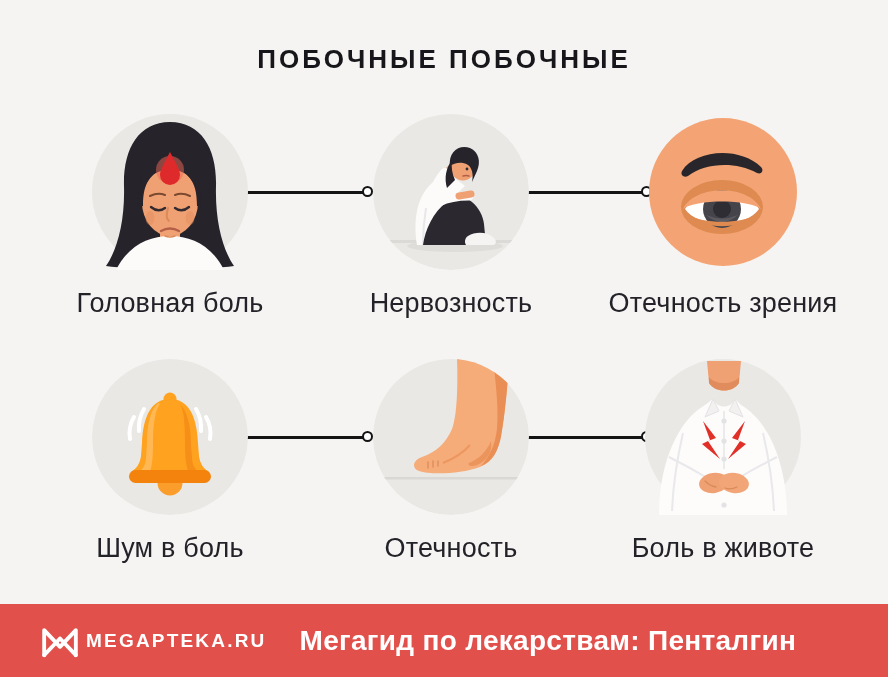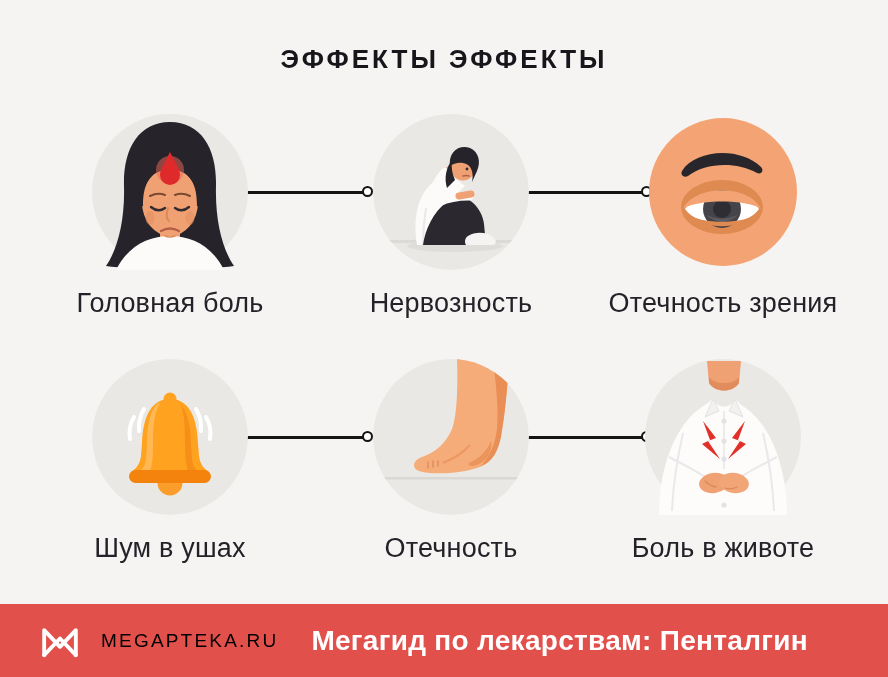--- a/index.html
+++ b/index.html
@@ -9,29 +9,29 @@
          font-size:26px;font-weight:800;letter-spacing:3px;color:#17161B;}
   .cell{position:absolute;width:156px;}
   .cell svg{display:block;}
   .cell-label{position:absolute;top:174px;left:50%;transform:translateX(-50%);
               white-space:nowrap;font-size:27px;color:#232228;letter-spacing:0.2px;}
   .conn-line{position:absolute;height:2.5px;background:#141414;}
   .conn-ring{position:absolute;width:11px;height:11px;border:2.5px solid #141414;
              background:#FFFFFF;border-radius:50%;box-sizing:border-box;}
   .footer{position:absolute;left:0;top:604px;width:100%;height:73px;background:#E2504C;
           display:flex;align-items:center;padding-left:38px;box-sizing:border-box;}
-  .brand{margin-left:19px;font-size:19px;font-weight:normal;letter-spacing:2.2px;color:#000000;}
+  .brand{margin-left:4px;font-size:19px;font-weight:bold;letter-spacing:2.2px;color:#ffffff;}
   .tagline{margin-left:33px;font-size:28px;font-weight:bold;color:#FFFFFF;letter-spacing:0.3px;}
 </style>
 </head>
 <body>
 
 <div class="canvas">
 
-  <div class="title">ЭФФЕКТЫ ЭФФЕКТЫ</div>
+  <div class="title">ПОБОЧНЫЕ ПОБОЧНЫЕ</div>
 
   <div class="conn-line" style="left:241px;top:191px;width:127px;"></div>
   <div class="conn-line" style="left:519px;top:191px;width:128px;"></div>
   <div class="conn-ring" style="left:235px;top:186px;"></div>
   <div class="conn-ring" style="left:362px;top:186px;"></div>
   <div class="conn-ring" style="left:513px;top:186px;"></div>
   <div class="conn-ring" style="left:641px;top:186px;"></div>
 
   <div class="conn-line" style="left:241px;top:436px;width:127px;"></div>
   <div class="conn-line" style="left:519px;top:436px;width:128px;"></div>
@@ -118,21 +118,21 @@
         <path d="M42 58 Q36 68 38 80 M52 50 Q46 60 47 72" stroke="#FFFFFF" stroke-width="4" fill="none" stroke-linecap="round"></path>
         <path d="M114 58 Q120 68 118 80 M104 50 Q110 60 109 72" stroke="#FFFFFF" stroke-width="4" fill="none" stroke-linecap="round"></path>
         <circle cx="78" cy="40" r="6.5" fill="#FFA21F"></circle>
         <path d="M78 40 C59 40 51 58 50 84 L49 97 C48 105 44 110 39 113 L117 113 C112 110 108 105 107 97 L106 84 C105 58 97 40 78 40 Z" fill="#FFA21F"></path>
         <path d="M66 44 C58 52 55 66 55 84 L54 98 C54 105 51 110 48 112 L58 112 C60 107 61 99 61 86 C61 64 63 52 68 45 Z" fill="#FFB853"></path>
         <path d="M88 45 C95 52 99 66 99 86 L100 98 C100 106 103 110 106 112 L96 112 C94 106 93 98 93 86 C93 64 92 52 88 45 Z" fill="#F68F17"></path>
         <rect x="37" y="111" width="82" height="13" rx="6.5" fill="#F3830D"></rect>
         <path d="M65.5 124 A12.5 12.5 0 0 0 90.5 124 Z" fill="#FB9D2A"></path>
       </g>
     </svg>
-    <div class="cell-label">Шум в ушах</div>
+    <div class="cell-label">Шум в боль</div>
   </div>
 
   <div class="cell" style="left:645px;top:359px;">
     <svg width="156" height="156" viewBox="0 0 156 156">
       <circle cx="78" cy="78" r="78" fill="#E9E8E5"></circle>
       <path d="M62 2 L96 2 L94 24 C88 34 70 34 64 24 Z" fill="#F0A173"></path>
       <path d="M64 18 C70 26 88 26 94 18 L94 24 C88 34 70 34 64 24 Z" fill="#DD8756" opacity="0.8"></path>
       <path d="M14 156 C14 106 32 62 60 46 L68 40 C72 50 86 50 90 40 L96 46 C124 62 142 106 142 156 Z" fill="#FDFCFB"></path>
       <path d="M68 40 L60 58 L74 52 Z" fill="#F2F1EF" stroke="#E3E2E5" stroke-width="1"></path>
       <path d="M90 40 L98 58 L84 52 Z" fill="#F2F1EF" stroke="#E3E2E5" stroke-width="1"></path>

